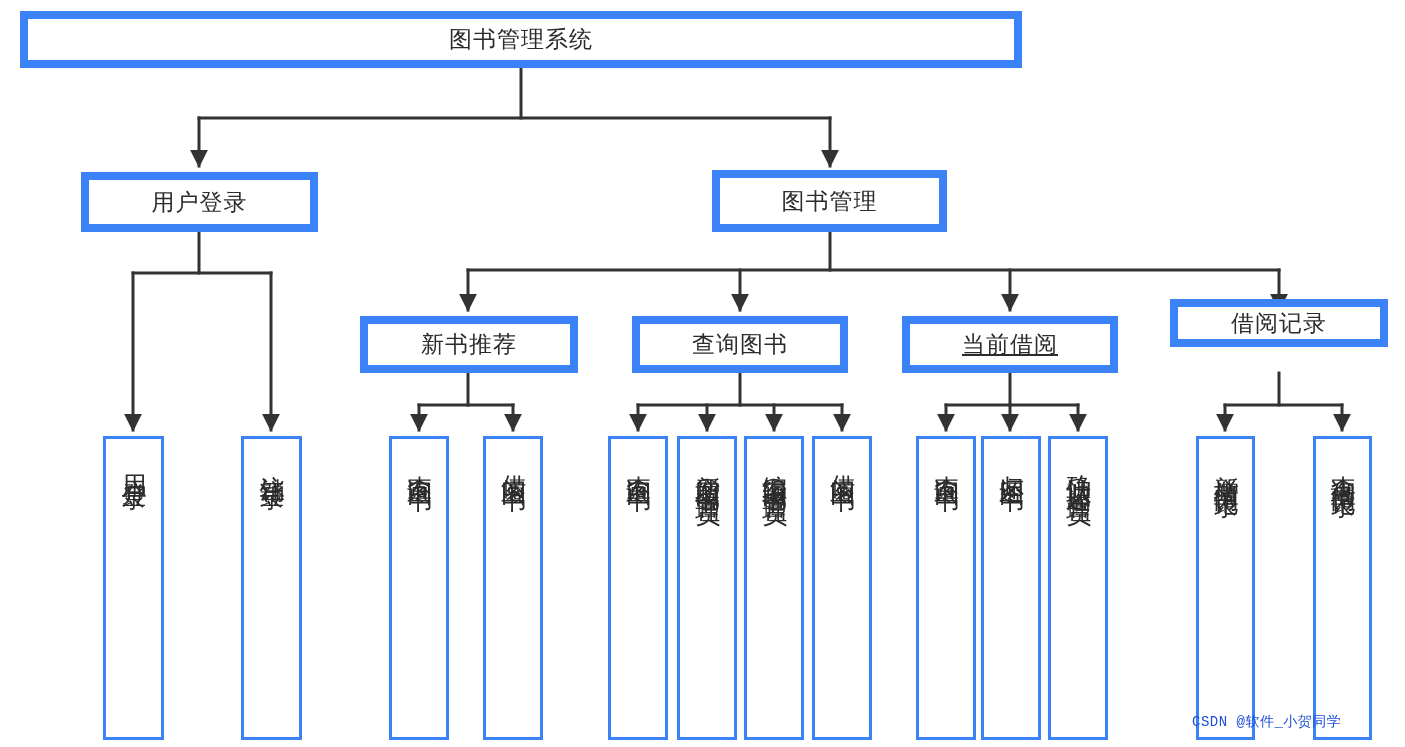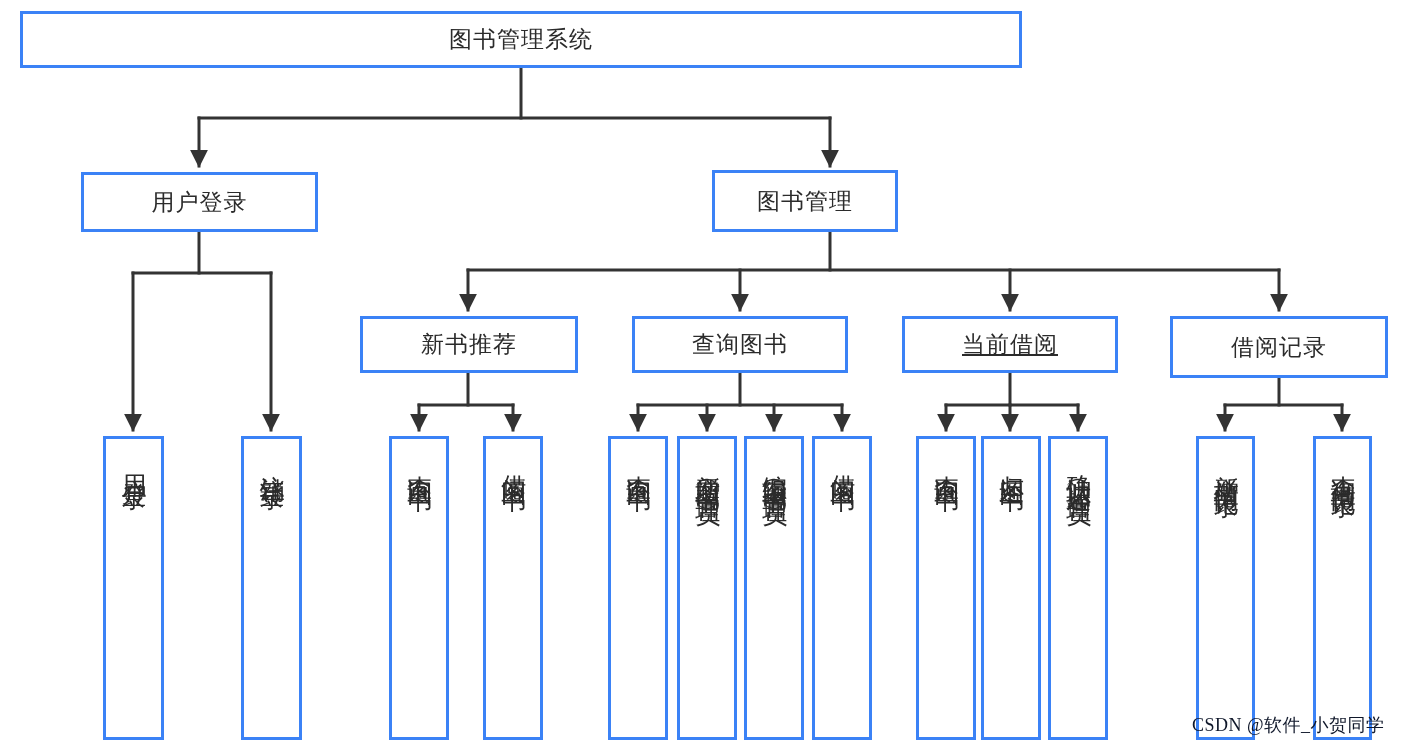--- a/index.html
+++ b/index.html
@@ -14,21 +14,21 @@
   #canvas {
     position: relative;
     width: 1405px;
     height: 747px;
     background: #ffffff;
     overflow: hidden;
   }
   .node {
     position: absolute;
     box-sizing: border-box;
-    border: 3px solid #3b82f6;
+    border: 8px solid #3b82f6;
     background: #ffffff;
     display: flex;
     align-items: center;
     justify-content: center;
     color: #2b2b2b;
   }
   .node.horiz {
     font-size: 23px;
     letter-spacing: 1px;
     line-height: 1.15;
@@ -52,25 +52,25 @@
   .edge-layer {
     position: absolute;
     left: 0;
     top: 0;
     width: 1405px;
     height: 747px;
     pointer-events: none;
   }
   .watermark {
     position: absolute;
-    color: #0f172a;
-    font-size: 18px;
+    color: #1d4ed8;
+    font-size: 14px;
     letter-spacing: 0.5px;
     white-space: nowrap;
-    font-family: Liberation Serif, serif;
+    font-family: Liberation Mono, monospace;
   }
 </style>
 </head>
 <body>
 
 <div id="canvas">
 
   <svg class="edge-layer" viewBox="0 0 1405 747" xmlns="http://www.w3.org/2000/svg">
     <defs>
       <marker id="arrow" viewBox="0 0 10 10" refX="9" refY="5" markerWidth="6" markerHeight="6" orient="auto-start-reverse">
@@ -123,34 +123,34 @@
     </g>
   </svg>
 
   <div class="node horiz" style="left:20px; top:11px; width:1002px; height:57px;">
     <span>图书管理系统</span>
   </div>
 
   <div class="node horiz" style="left:81px; top:172px; width:237px; height:60px;">
     <span>用户登录</span>
   </div>
-  <div class="node horiz" style="left:712px; top:170px; width:186px; height:62px;">
+  <div class="node horiz" style="left:712px; top:170px; width:235px; height:62px;">
     <span>图书管理</span>
   </div>
 
   <div class="node horiz" style="left:360px; top:316px; width:218px; height:57px;">
     <span>新书推荐</span>
   </div>
   <div class="node horiz" style="left:632px; top:316px; width:216px; height:57px;">
     <span>查询图书</span>
   </div>
   <div class="node horiz" style="left:902px; top:316px; width:216px; height:57px;text-decoration:underline;">
     <span>当前借阅</span>
   </div>
-  <div class="node horiz" style="left:1170px; top:316px; width:218px; height:62px;">
+  <div class="node horiz" style="left:1170px; top:299px; width:218px; height:48px;">
     <span>借阅记录</span>
   </div>
 
   <div class="node vert" style="left:103px; top:436px; width:61px; height:304px;">
     <span class="vtext">用户登录</span>
   </div>
   <div class="node vert" style="left:241px; top:436px; width:61px; height:304px;">
     <span class="vtext">注销登录</span>
   </div>
 

